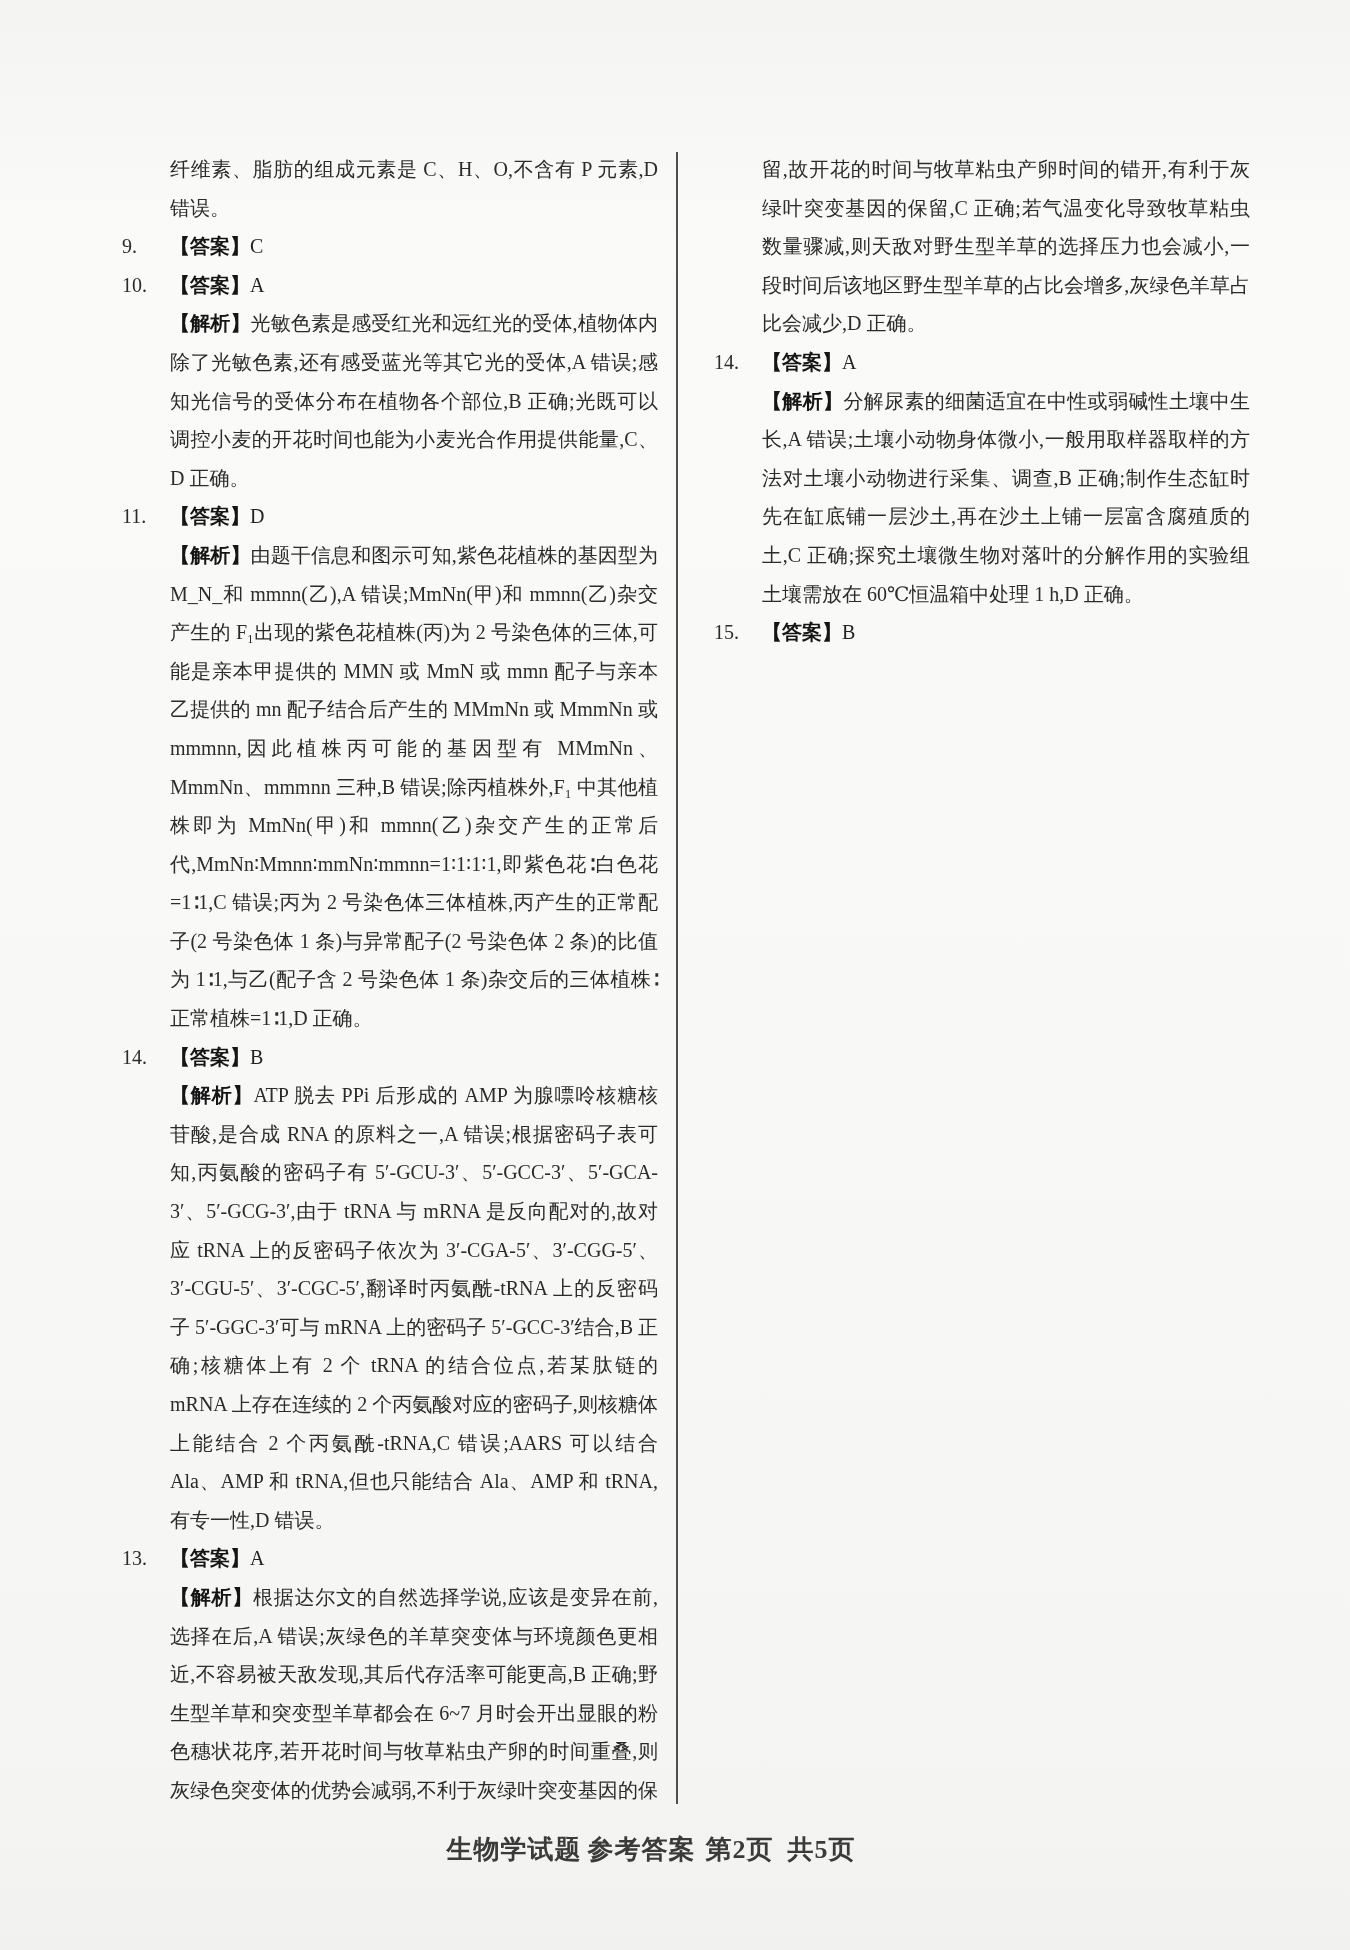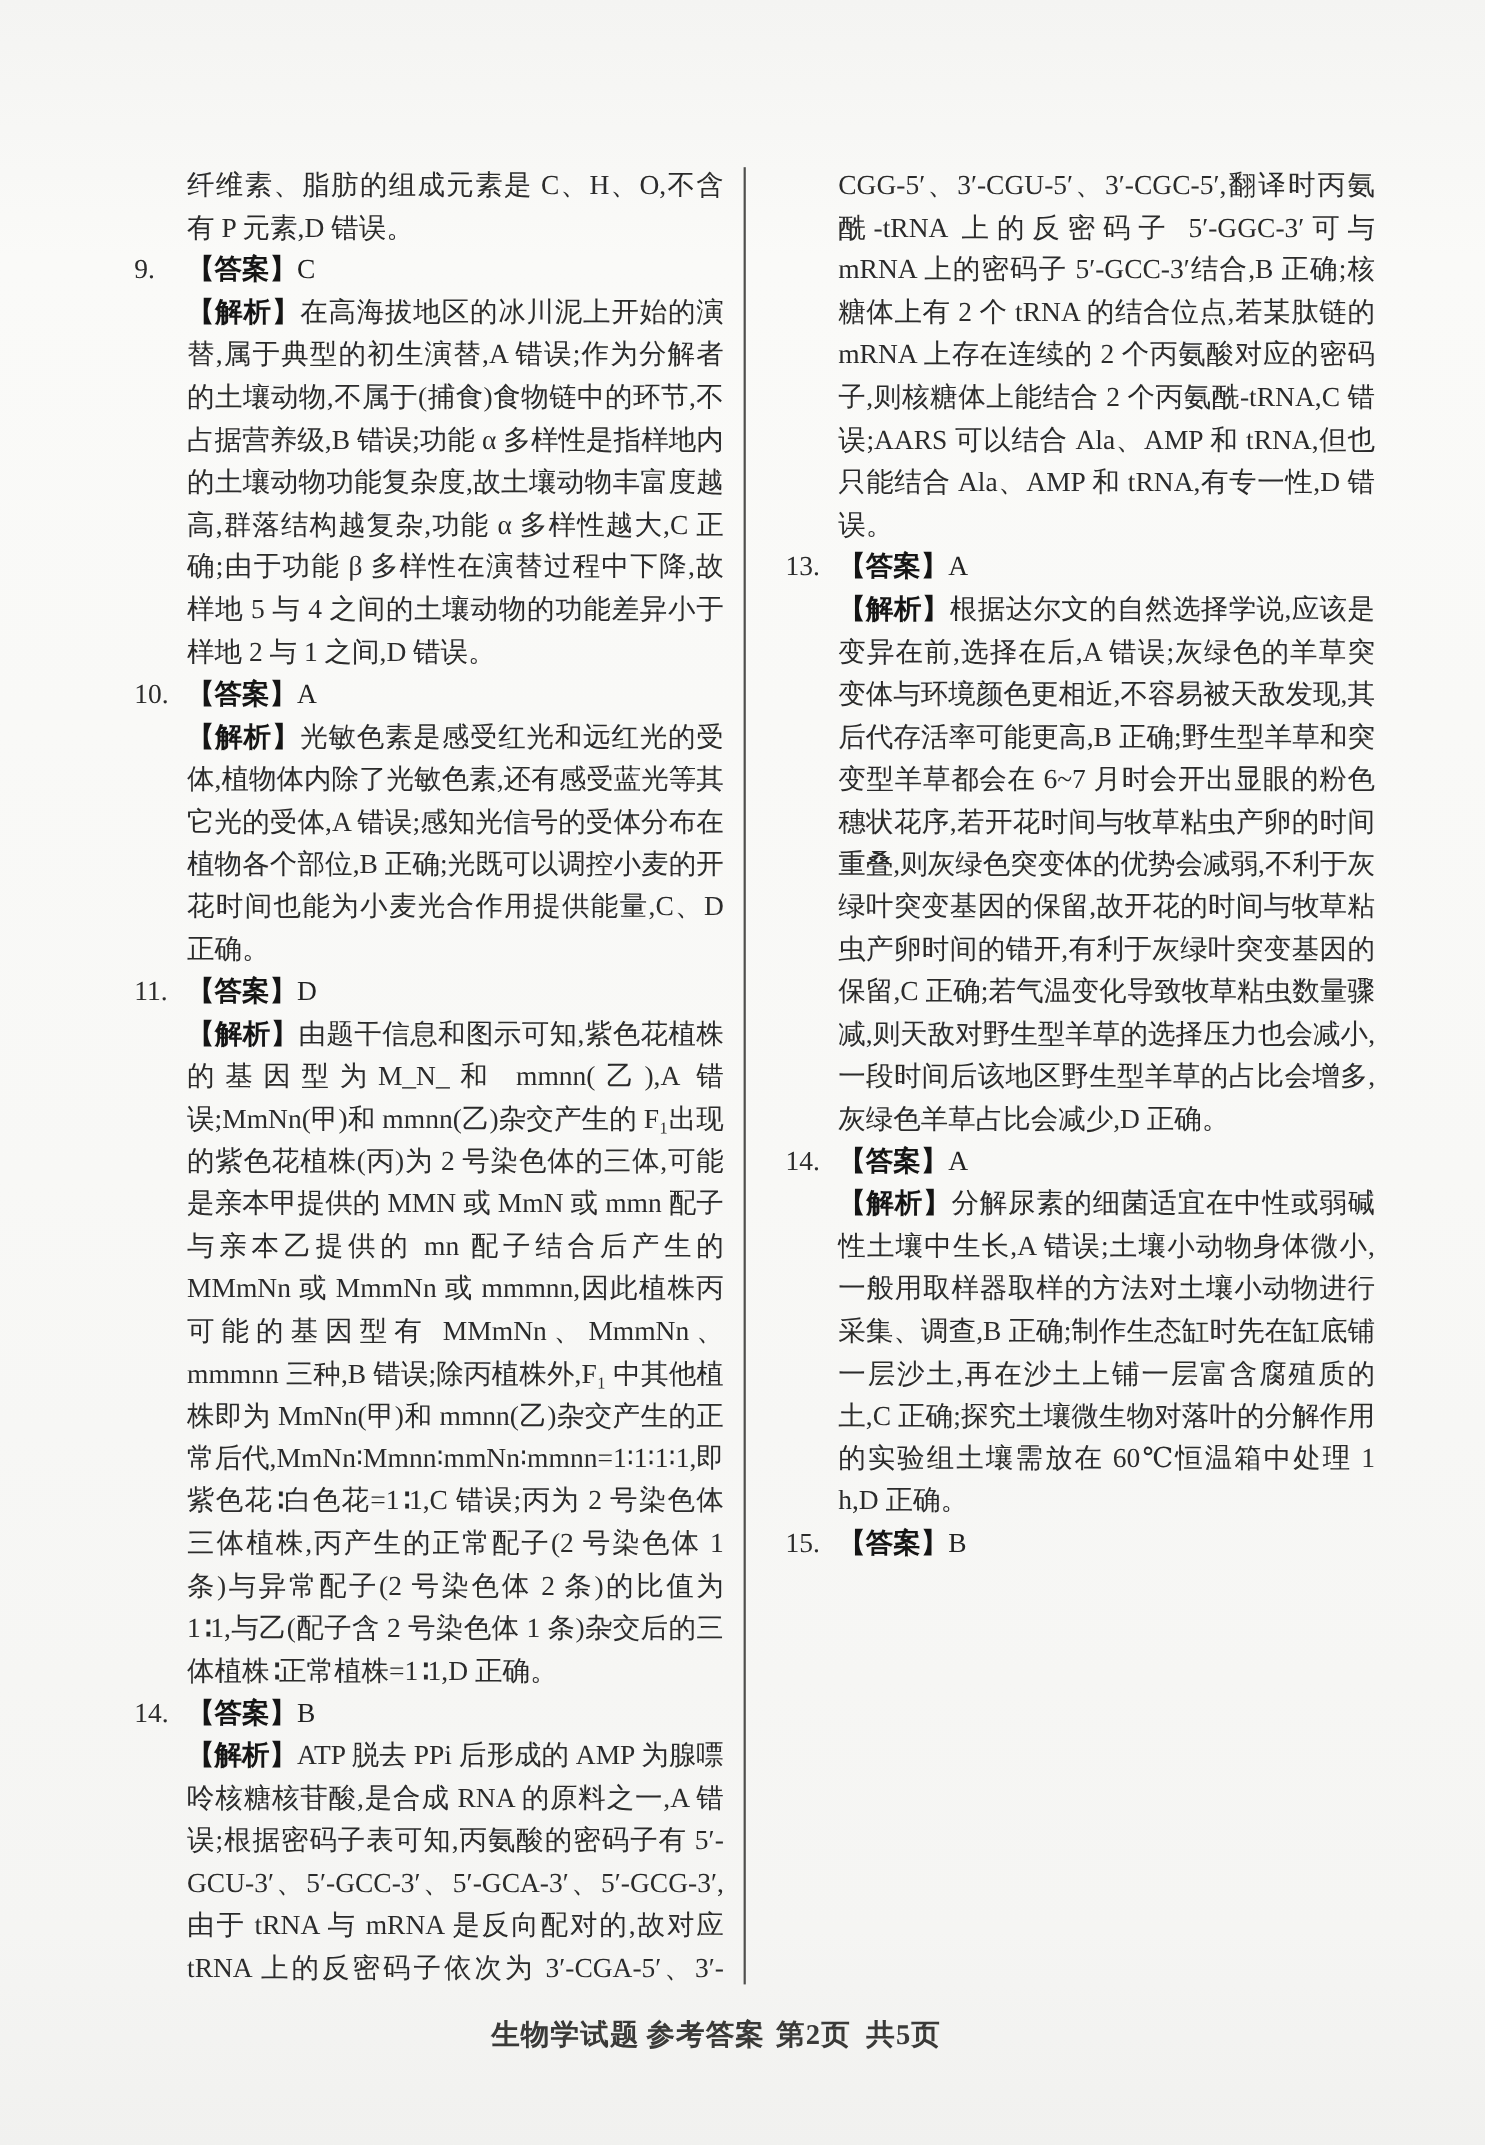--- a/index.html
+++ b/index.html
@@ -20,21 +20,21 @@
   .columns {
     position: absolute;
     left: 106px;
     top: 150px;
     width: 1144px;
     height: 1668px;
     column-count: 2;
     column-gap: 40px;
     column-fill: auto;
     overflow: hidden;
-    font-size: 25px;
+    font-size: 20px;
     line-height: 38.6px;
     text-align: justify;
     text-justify: inter-character;
   }
   .col-divider {
     position: absolute;
     left: 676px;
     top: 152px;
     width: 2px;
     height: 1652px;
@@ -81,23 +81,20 @@
 
   <div class="columns">
     <div class="item">
       <span>纤维素、脂肪的组成元素是 C、H、O,不含有 P 元素,D 错误。</span>
     </div>
 
   <div class="item">
     <span class="num">9.</span>
     <div class="ans-line">
       <span class="label">【答案】</span><span class="ans-value">C</span>
-    </div>
-    <div class="analysis">
-      <span class="label">【解析】</span><span class="analysis-text">在高海拔地区的冰川泥上开始的演替,属于典型的初生演替,A 错误;作为分解者的土壤动物,不属于(捕食)食物链中的环节,不占据营养级,B 错误;功能 α 多样性是指样地内的土壤动物功能复杂度,故土壤动物丰富度越高,群落结构越复杂,功能 α 多样性越大,C 正确;由于功能 β 多样性在演替过程中下降,故样地 5 与 4 之间的土壤动物的功能差异小于样地 2 与 1 之间,D 错误。</span>
     </div>
   </div>
 
   <div class="item">
     <span class="num">10.</span>
     <div class="ans-line">
       <span class="label">【答案】</span><span class="ans-value">A</span>
     </div>
     <div class="analysis">
       <span class="label">【解析】</span><span class="analysis-text">光敏色素是感受红光和远红光的受体,植物体内除了光敏色素,还有感受蓝光等其它光的受体,A 错误;感知光信号的受体分布在植物各个部位,B 正确;光既可以调控小麦的开花时间也能为小麦光合作用提供能量,C、D 正确。</span>

